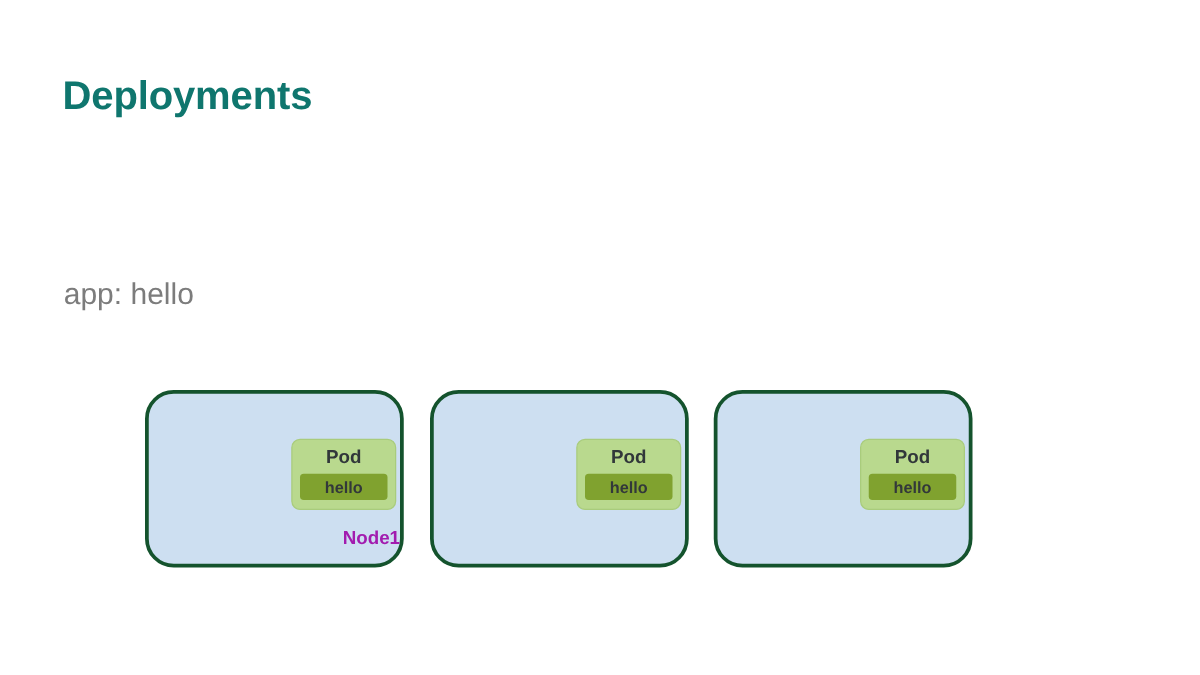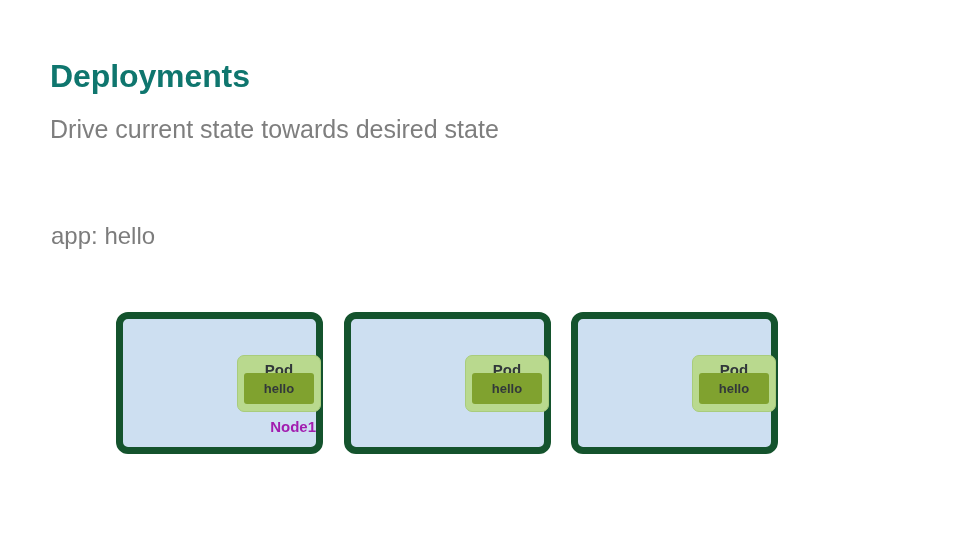--- a/index.html
+++ b/index.html
@@ -64,22 +64,22 @@
     height: 142px;
   }
 
   .node {
     position: absolute;
     top: 0;
     width: 207px;
     height: 142px;
     box-sizing: border-box;
     background: #cddff1;
-    border: 7px solid #14532d;
-    border-radius: 12px;
+    border: 3px solid #14532d;
+    border-radius: 23px;
   }
   .node-0 { left: 0px; }
   .node-1 { left: 228px; }
   .node-2 { left: 455px; }
 
   .node-label {
     position: absolute;
     left: 0;
     right: 0;
     bottom: 12px;
@@ -111,39 +111,38 @@
     font-size: 15px;
     font-weight: bold;
     color: #31373a;
   }
 
   .pod-chip {
     position: absolute;
     left: 6px;
     right: 6px;
     bottom: 7px;
-    height: 31px;
+    height: 21px;
     background: #80a22f;
     border-radius: 3px;
     display: flex;
     align-items: center;
     justify-content: center;
     font-size: 13px;
     font-weight: bold;
     color: #32383a;
   }
 </style>
 </head>
 <body>
 
 <div id="slide">
 
   <div class="title">Deployments</div>
 
-  <div class="subtitle">Drive current state towards desired state</div>
 
   <div class="spec">
     <div>app: hello</div>
   </div>
 
   <div class="node-row">
 
     <div class="node node-0">
       <div class="pod">
         <div class="pod-title">Pod</div>

